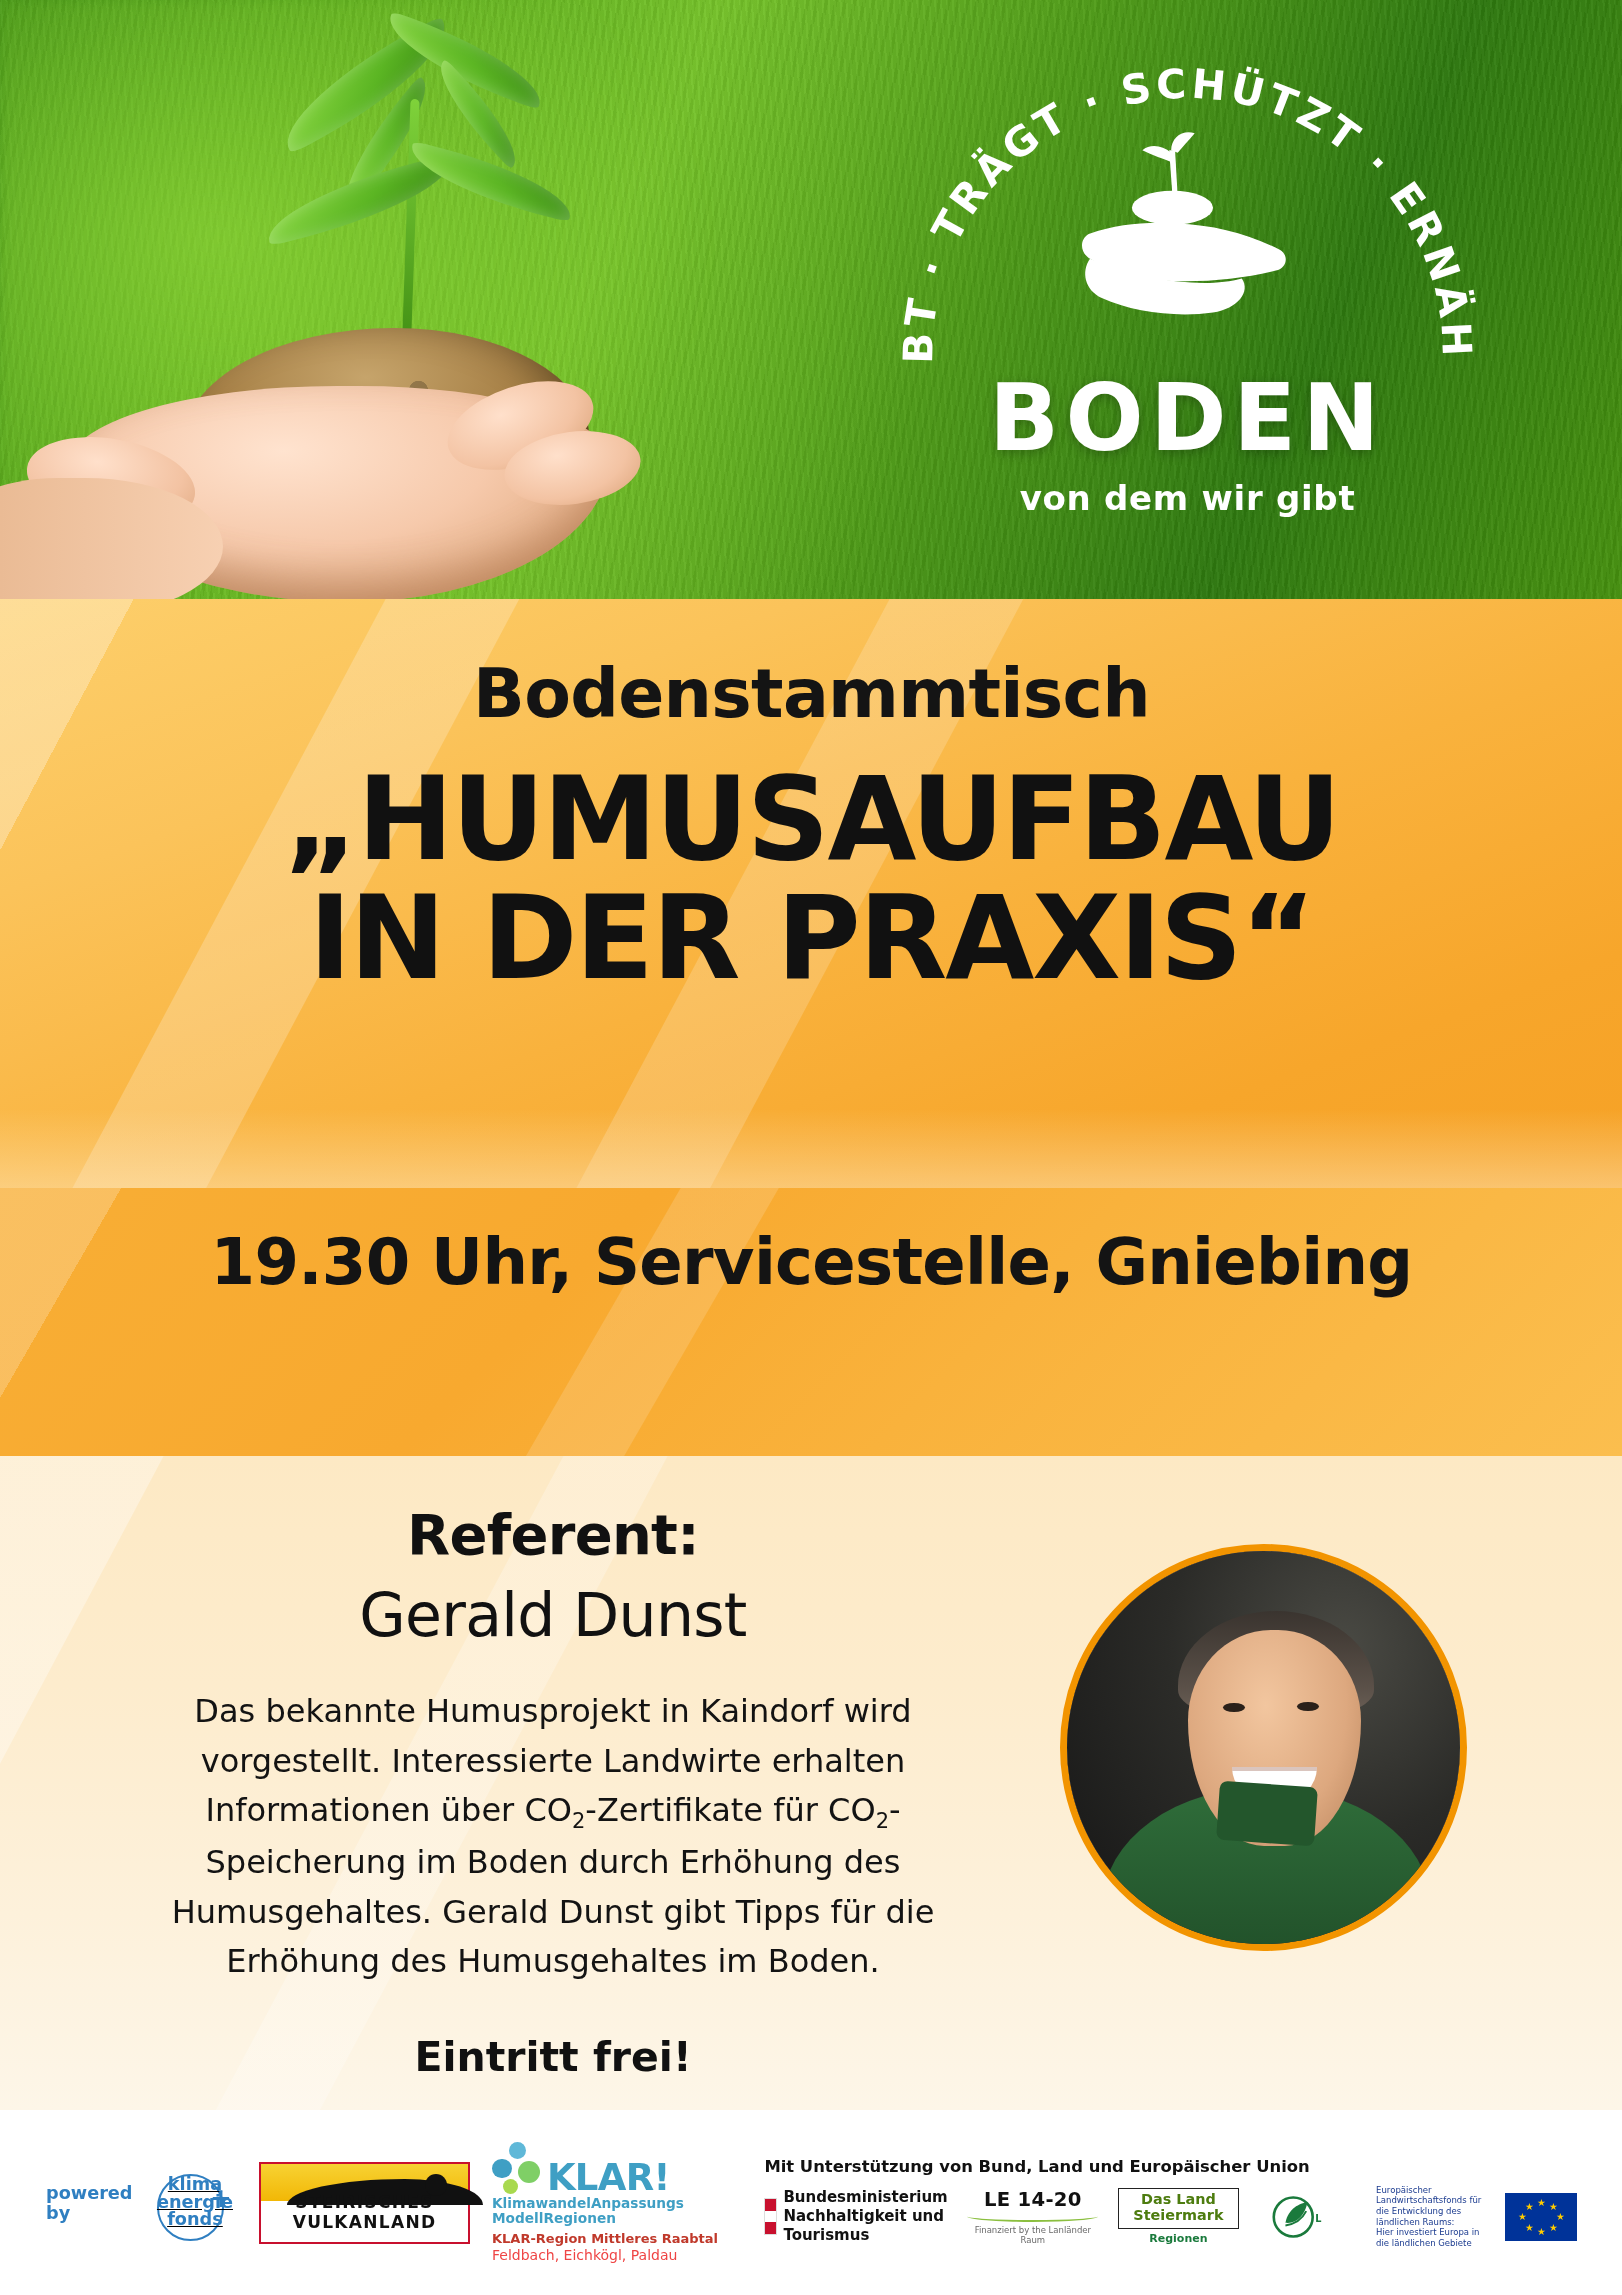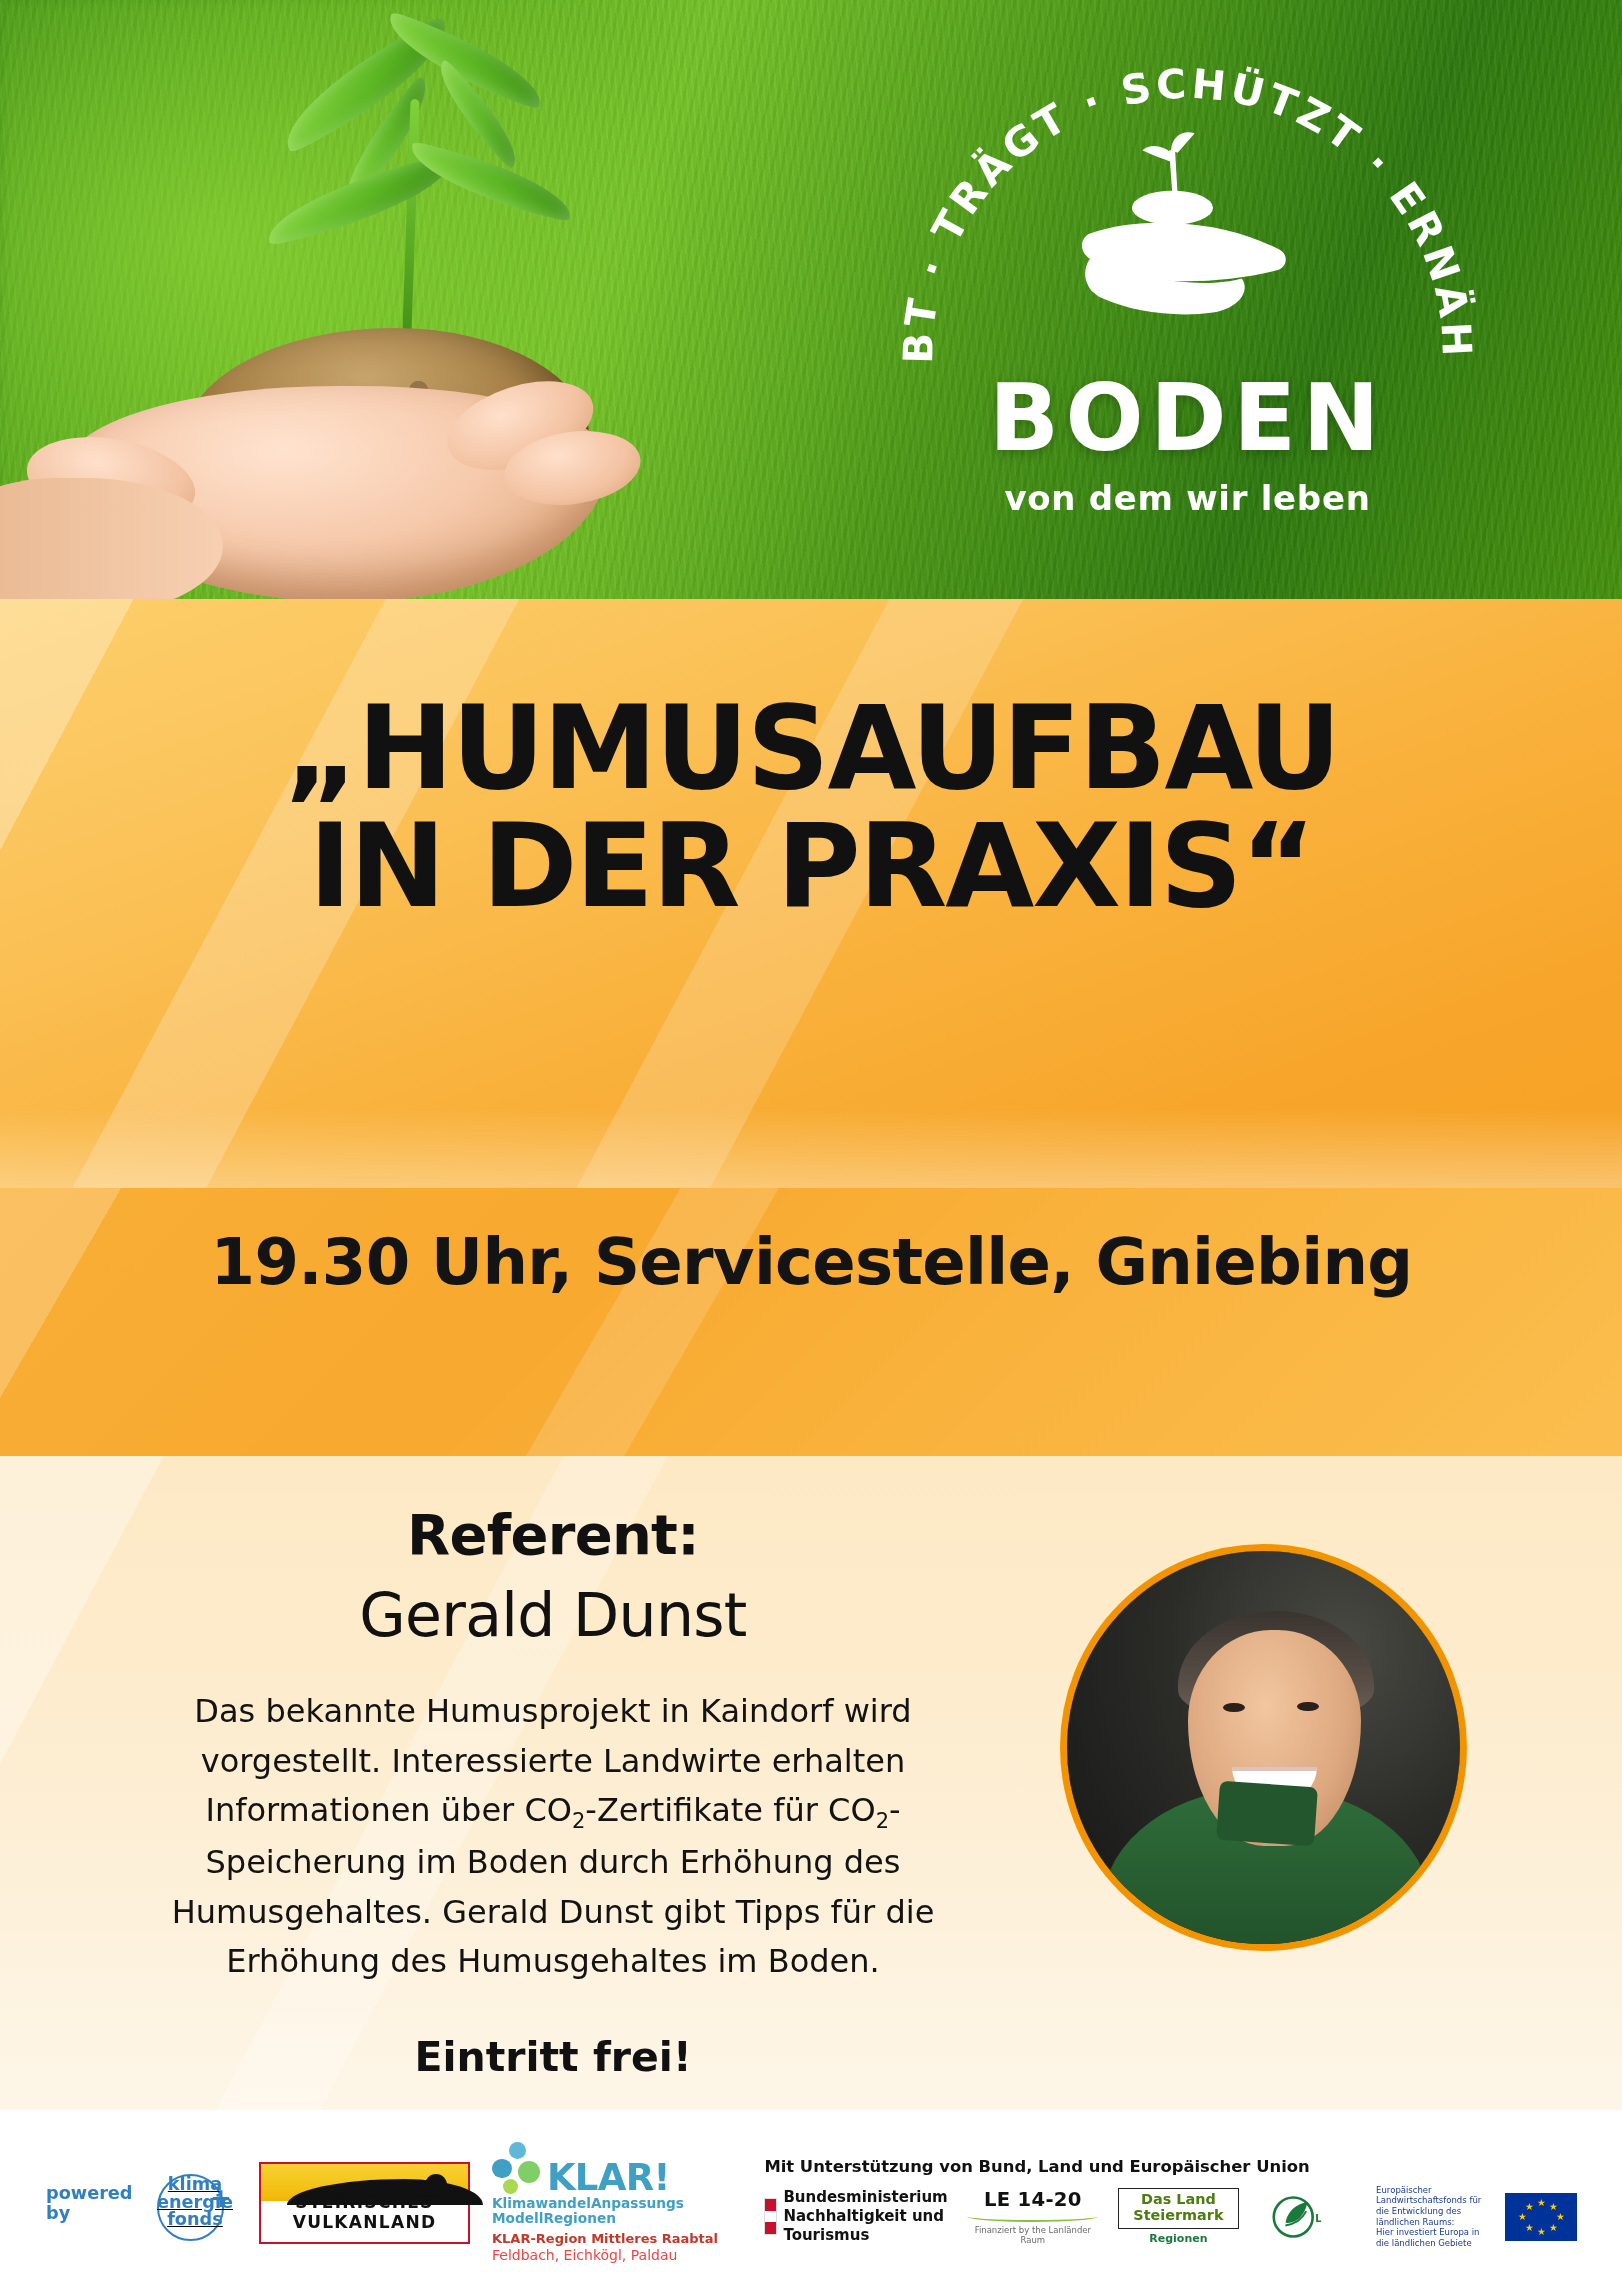--- a/index.html
+++ b/index.html
@@ -470,26 +470,27 @@
       <path d="M147 40 L152 110 L160 110 L156 40 Z" fill="#ffffff"></path>
       <ellipse cx="152" cy="128" rx="62" ry="26" fill="#ffffff"></ellipse>
       <path d="M24 168 C70 152 110 150 158 152 C216 154 268 168 316 192
                C330 200 328 220 310 224 C262 236 206 242 150 240
                C104 238 58 226 26 206 C10 196 10 176 24 168 Z" fill="#ffffff"></path>
       <path d="M26 206 C12 226 18 254 44 266 C92 288 160 296 214 288
                C252 282 272 256 258 236 C208 250 120 244 26 206 Z" fill="#ffffff"></path>
     </svg>
 
     <div class="logo-boden">BODEN</div>
-    <div class="logo-sub">von dem wir leben</div>
+    <div class="logo-sub">von dem wir gibt</div>
   </div>
 </div>
 
 <div class="title-band">
   <div class="title-inner">
+    <div class="kicker">Bodenstammtisch</div>
     <div class="headline">
       <span class="ln1">„HUMUSAUFBAU</span>
       <span class="ln2">IN DER PRAXIS“</span>
     </div>
   </div>
 </div>
 
 <div class="date-band">
   <div class="date-inner">
     <div class="date-sub">19.30 Uhr, Servicestelle, Gniebing</div>

